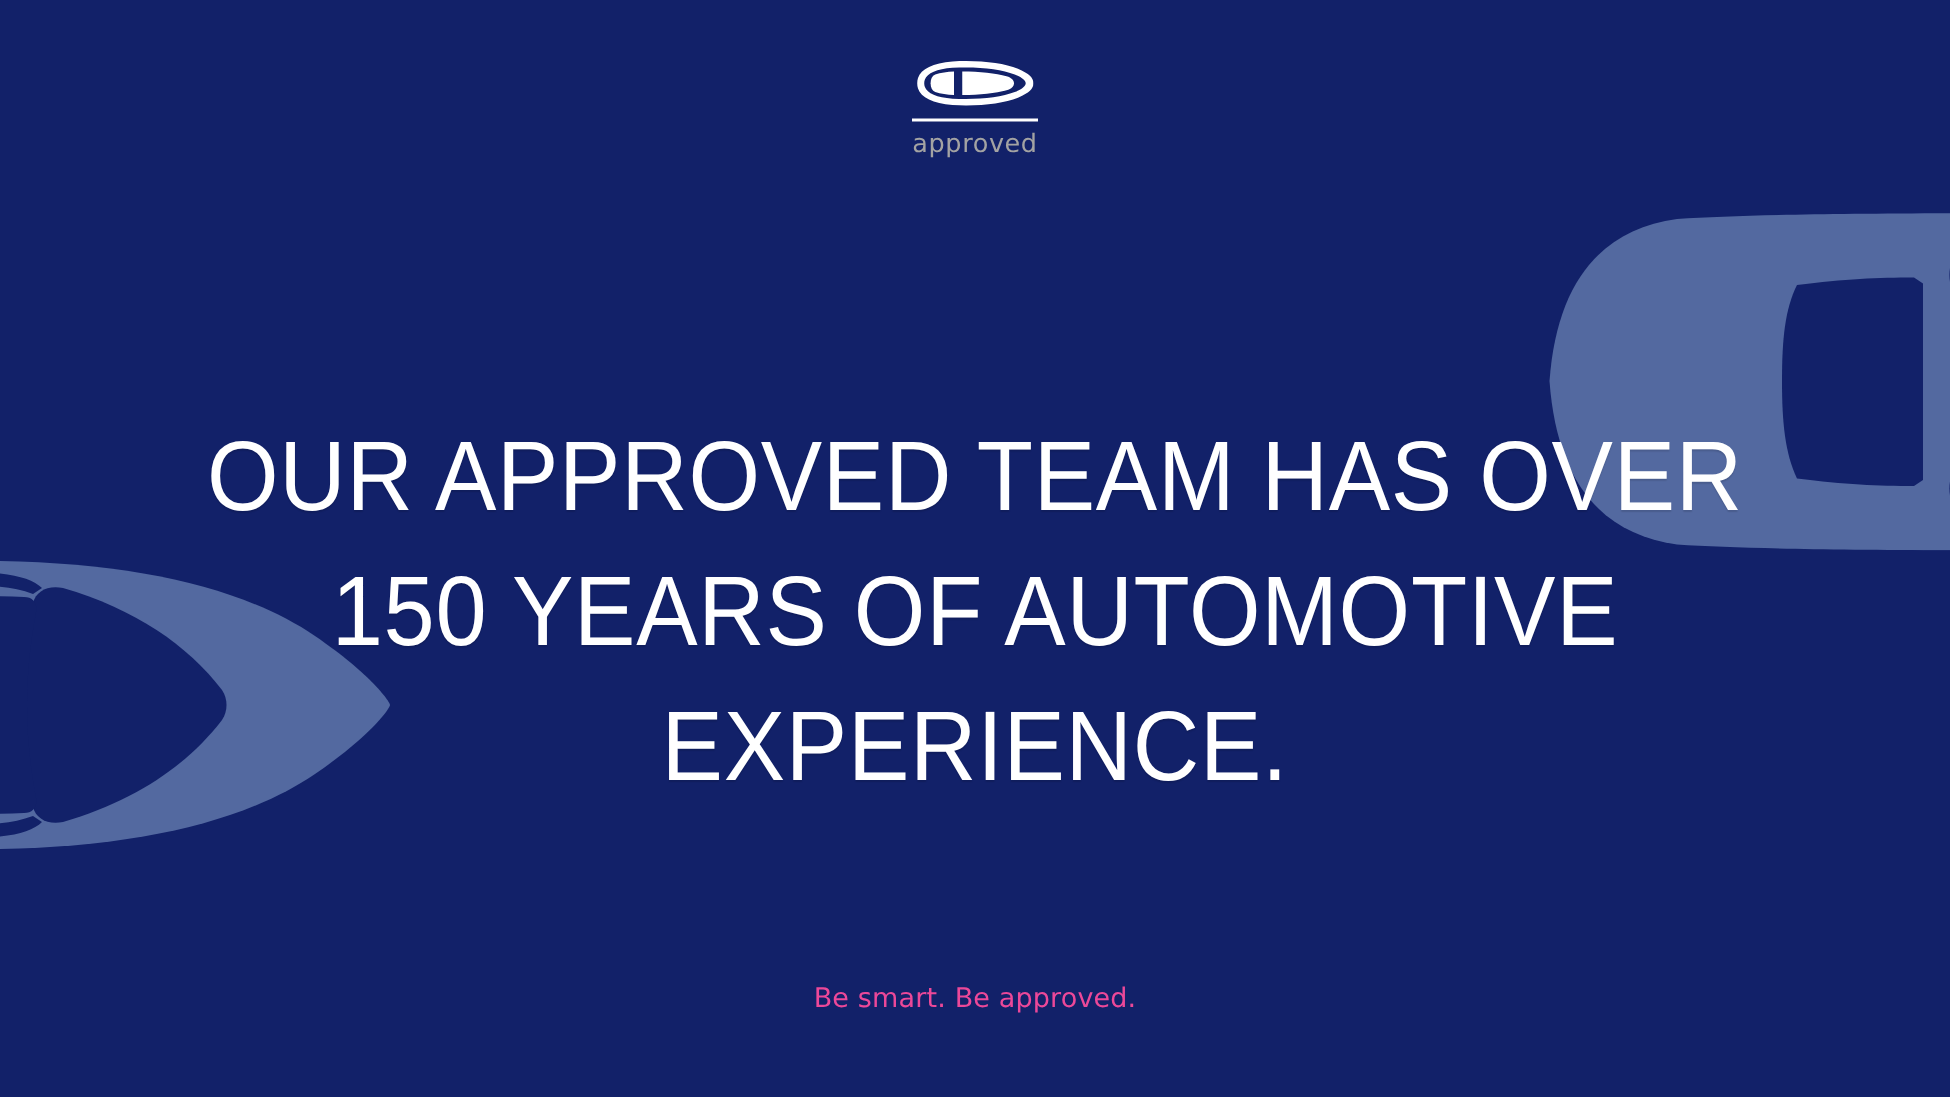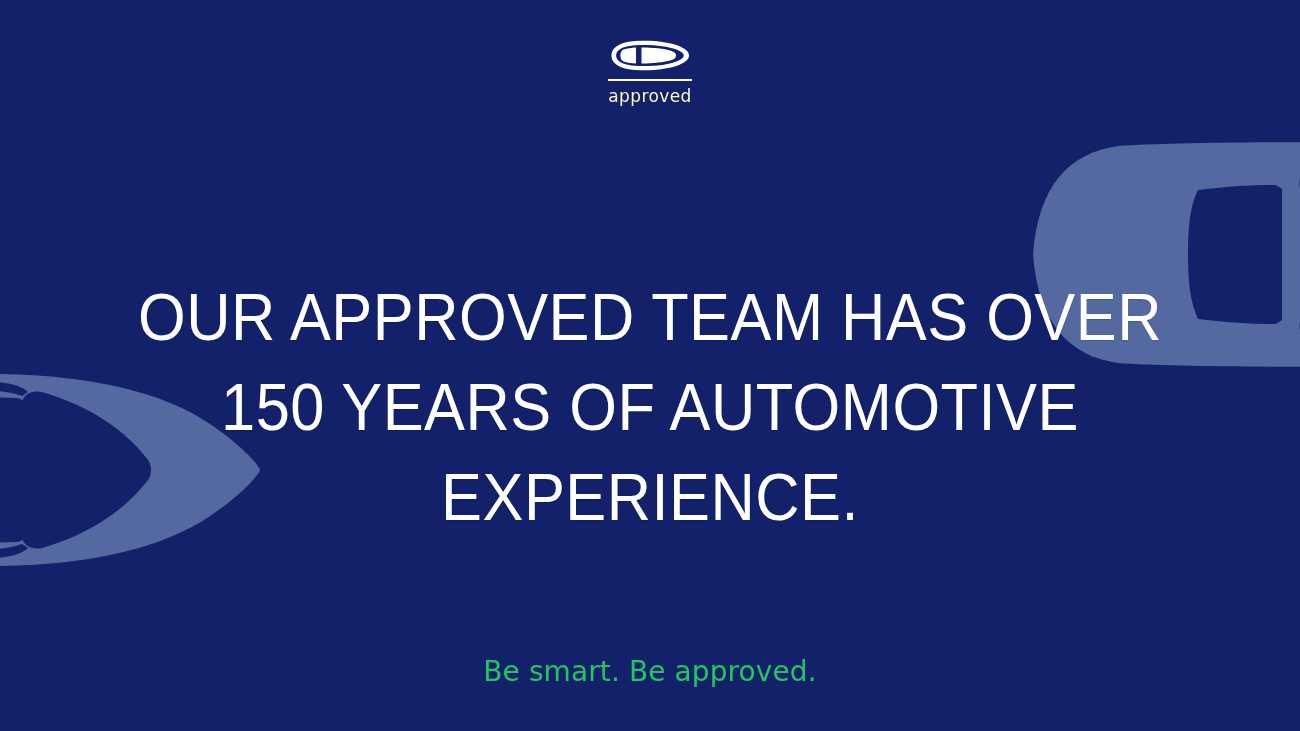--- a/index.html
+++ b/index.html
@@ -58,21 +58,21 @@
   #logo-rule {
     width: 84px;
     height: 2px;
     background: #ffffff;
     margin-top: 8px;
   }
   #logo-wordmark {
     margin-top: 6px;
     font-size: 17px;
     letter-spacing: 0.4px;
-    color: #fef9c3;
+    color: #a3a3a3;
     font-family: "DejaVu Sans", sans-serif;
     font-weight: 400;
     line-height: 1.1;
   }
 
   
   #headline {
     position: absolute;
     top: 272px;
     left: 0;
@@ -93,22 +93,22 @@
     white-space: nowrap;
   }
 
   
   #tagline {
     position: absolute;
     top: 655px;
     left: 0;
     width: 100%;
     text-align: center;
-    color: #22c55e;
-    font-size: 28px;
+    color: #ec4899;
+    font-size: 18px;
     font-weight: 400;
     letter-spacing: 0.1px;
     font-family: "DejaVu Sans", sans-serif;
   }
 </style>
 </head>
 <body>
 
 <div id="slide">
 

